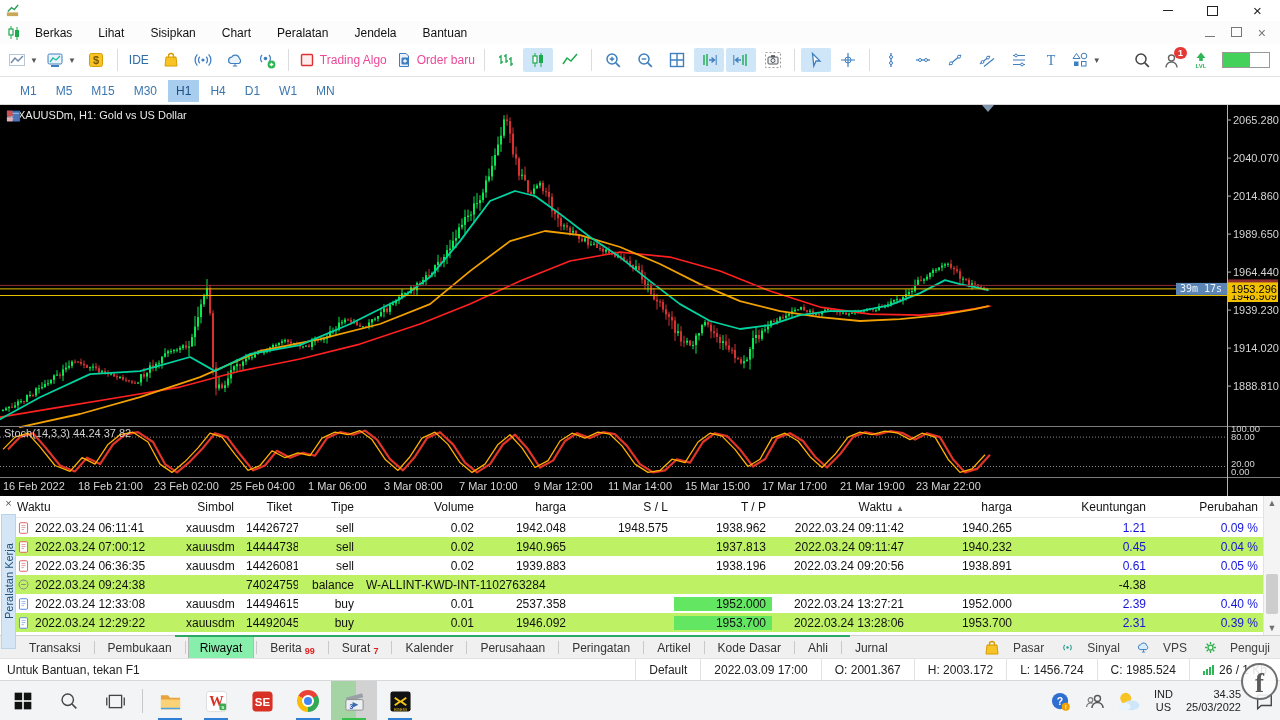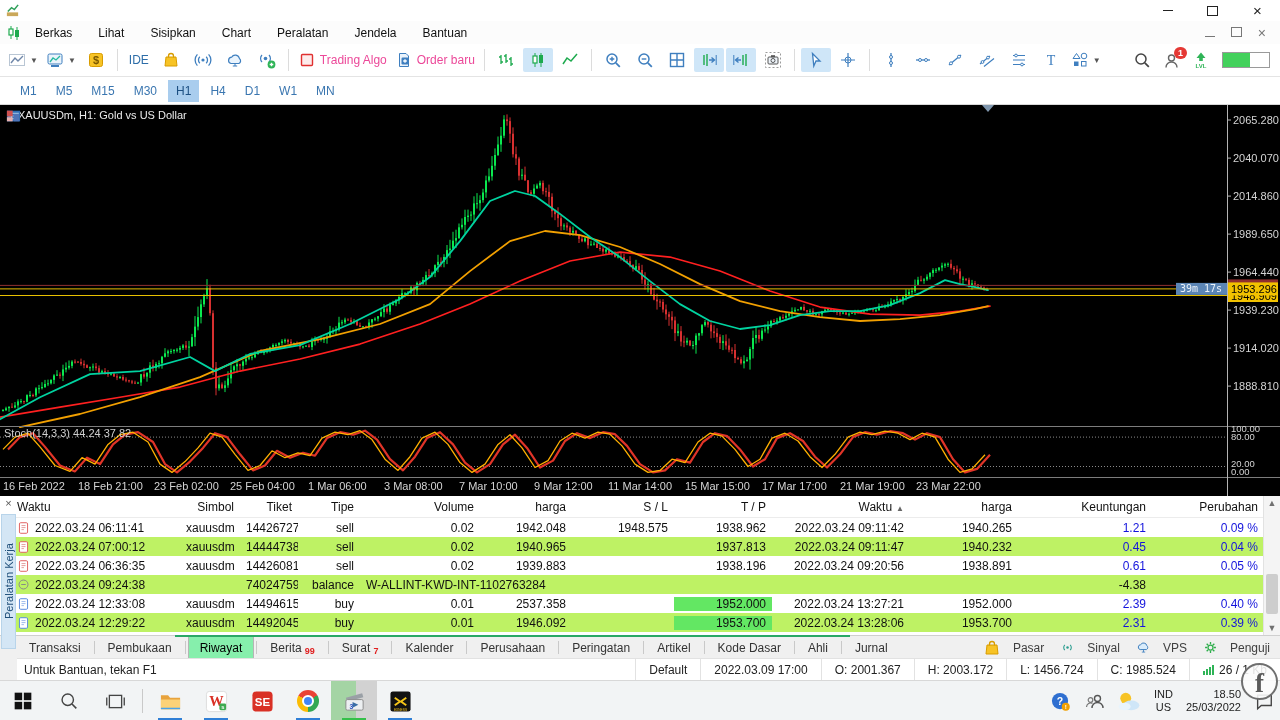--- a/index.html
+++ b/index.html
@@ -80,21 +80,21 @@
     border-top:1px solid #cfcfcf;display:flex;align-items:center;padding-left:18px}
   .green-strip{position:absolute;top:-1px;left:175px;width:675px;height:2px;background:#2aa866}
   .tab{padding:3px 11px;color:#333;white-space:nowrap}
   .tab.active{background:#86efac;border:1px solid #b5b5b5;border-bottom:none;padding:4px 11px 5px;color:#000}
   .tabsep{width:1px;height:13px;background:#c9c9c9;margin:0 2px}
   .badge{color:#e02020;font-size:9px;font-weight:bold;margin-left:3px;position:relative;top:2px}
   .tabs-right{margin-left:auto;display:flex;gap:16px;align-items:center;padding-right:10px}
   .tabbtn{display:flex;align-items:center;gap:12px;color:#404040}
 
   
-  .statusbar{position:absolute;top:658px;left:17px;right:0;height:22px;background:#fff;
+  .statusbar{position:absolute;top:658px;left:0;right:0;height:22px;background:#fff;
     display:flex;align-items:stretch;border-top:1px solid #e2e2e2;color:#222}
   .sb-help{display:flex;align-items:center;padding-left:7px}
   .sb-right{margin-left:auto;display:flex;align-items:stretch}
   .sb-seg{display:flex;align-items:center;padding:0 13px;border-left:1px solid #e2e2e2;white-space:nowrap}
   .sig-bars{display:inline-flex;align-items:flex-end;gap:1px;margin-right:5px}
   .sig-bars i{width:2px;background:#2fb457;display:inline-block}
 
   
   .taskbar{position:absolute;top:680px;left:0;right:0;height:40px;background:#f2f4f5;
     display:flex;align-items:stretch;border-top:1px solid #d8d8d8}
@@ -1535,21 +1535,21 @@
             <circle cx="8" cy="7" r="5" fill="#f7c325"></circle>
             <ellipse cx="13" cy="13.5" rx="7.5" ry="4.5" fill="#cfe6f8"></ellipse>
             <ellipse cx="7" cy="14.5" rx="5.5" ry="3.5" fill="#e9f4fc"></ellipse>
           </svg>
         </span>
         <span class="lang">
           <div>IND</div>
           <div>US</div>
         </span>
         <span class="clock">
-          <div>18.50</div>
+          <div>34.35</div>
           <div>25/03/2022</div>
         </span>
         <span class="ico">
           <svg width="20" height="20" viewBox="0 0 22 22">
             <path d="M4 4.5 h15 v11.5 h-11 l-4 3.5 z" fill="none" stroke="#444" stroke-width="1.5"></path>
           </svg>
         </span>
       </span>
     </div>
 

